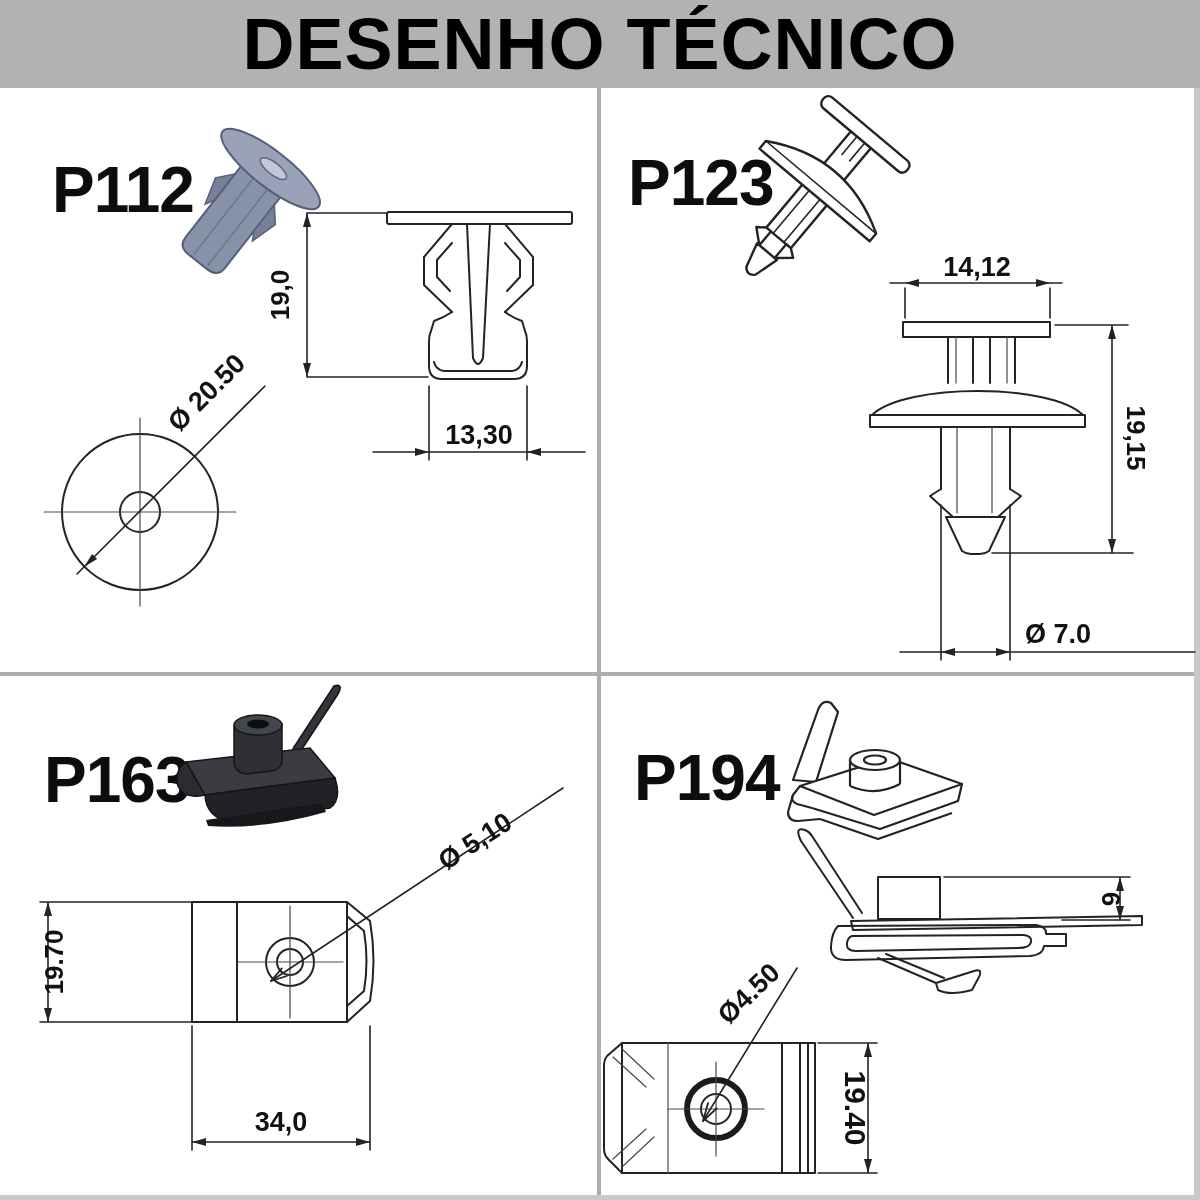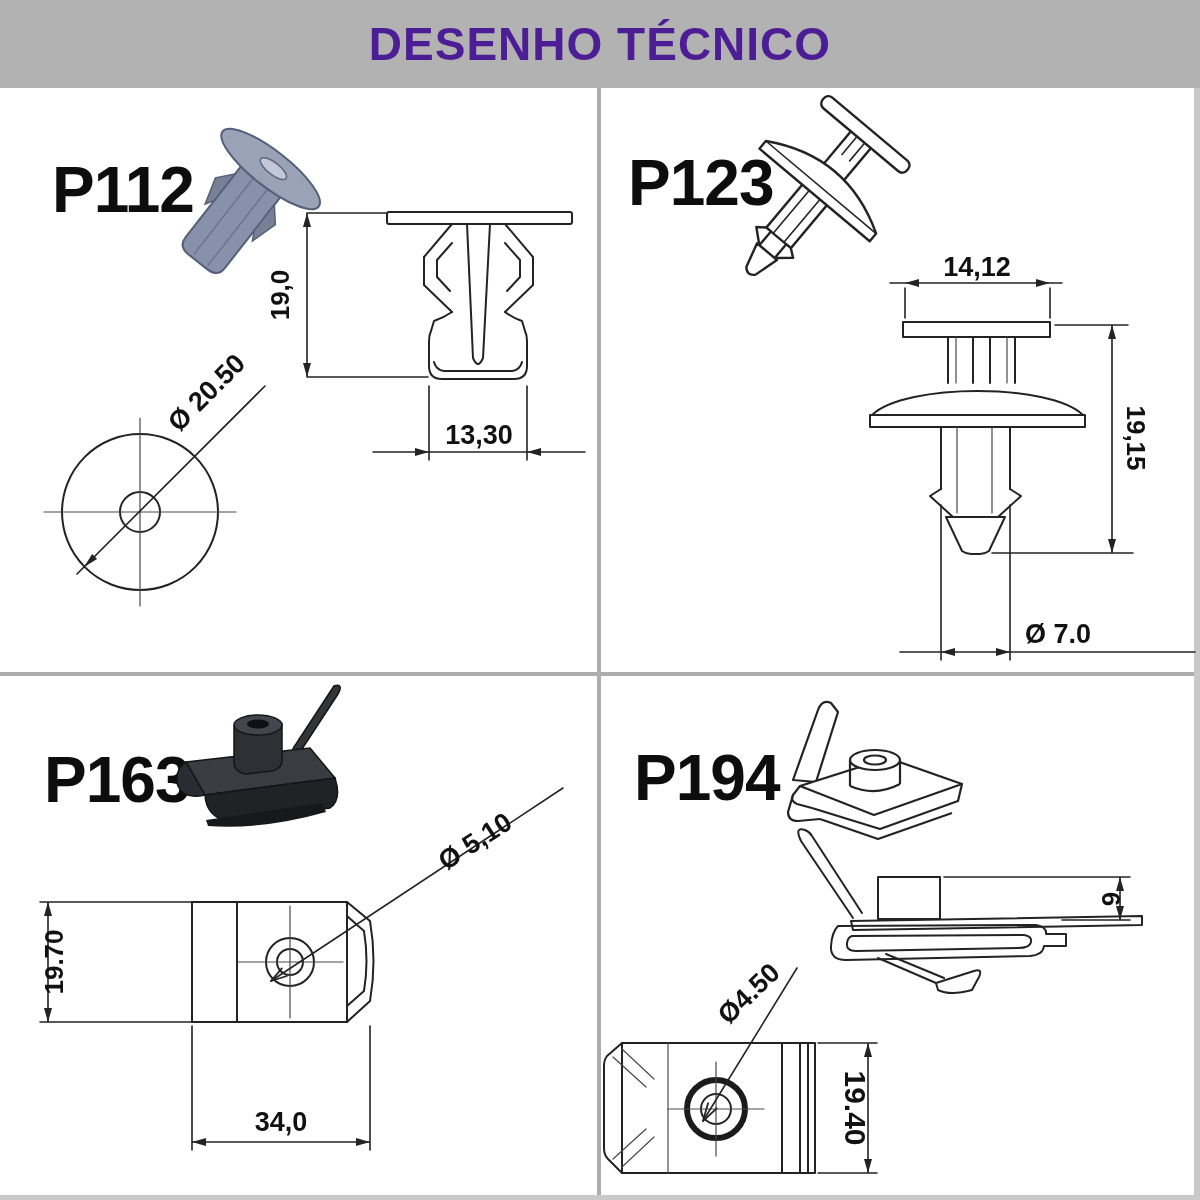--- a/index.html
+++ b/index.html
@@ -1,20 +1,20 @@
 <!DOCTYPE html>
 <html style="--header-bg: #b2b2b2; --divider: #adadad;"><head>
 <meta charset="utf-8">
 <style>
   html,body{margin:0;padding:0;background:#ffffff;}
   .page{position:relative;width:1200px;height:1200px;background:#fff;overflow:hidden;
         font-family:"Liberation Sans",sans-serif;}
   .header{position:absolute;left:0;top:0;width:1200px;height:88px;background:var(--header-bg,#b2b2b2);
           display:flex;align-items:center;justify-content:center;}
-  .header-title{font-size:46px;font-weight:800;letter-spacing:1px;color:#4c1d95;
+  .header-title{font-size:72px;font-weight:800;letter-spacing:1px;color:#000000;
                 font-family:"Liberation Sans",sans-serif;}
   .divider-v{position:absolute;left:597px;top:88px;width:4px;height:1112px;background:var(--divider,#adadad);}
   .divider-h{position:absolute;left:0;top:672px;width:1200px;height:4px;background:var(--divider,#adadad);}
   .edge-right{position:absolute;left:1194px;top:88px;width:6px;height:1112px;background:#c9c9c9;}
   .edge-bottom{position:absolute;left:0;top:1195px;width:1200px;height:5px;background:#c9c9c9;}
   svg.quad{position:absolute;}
   .ln{fill:none;stroke:#232323;stroke-width:2;stroke-linejoin:round;stroke-linecap:round;}
   .lnthin{fill:none;stroke:#4a4a4a;stroke-width:1.2;stroke-linecap:round;}
   .dimln{fill:none;stroke:#232323;stroke-width:1.6;stroke-linecap:round;}
   .arr{fill:#232323;stroke:none;}

